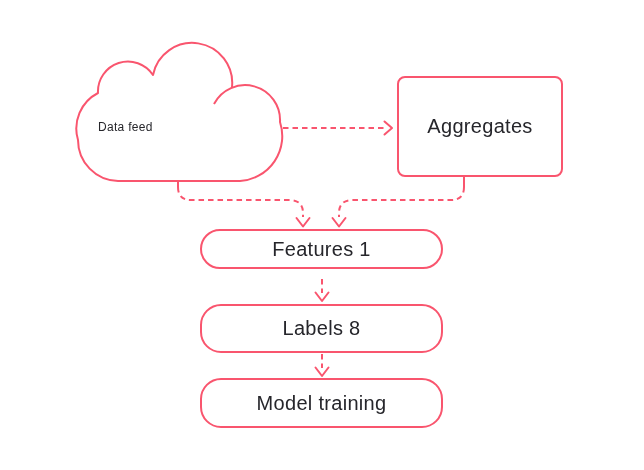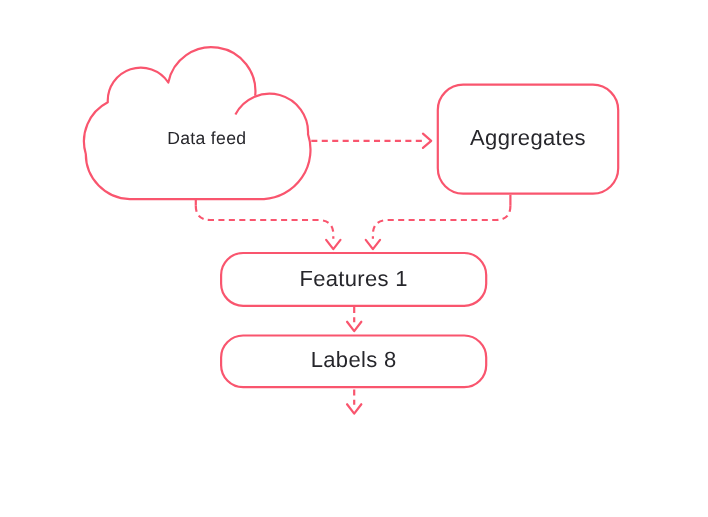--- a/index.html
+++ b/index.html
@@ -46,40 +46,39 @@
     fill: none;
     stroke: var(--accent);
     stroke-width: 2;
     stroke-linecap: round;
     stroke-linejoin: round;
   }
   .node-label {
     position: absolute;
     display: flex;
     align-items: center;
-    justify-content: center;
-    font-size: 16px;
+    font-size: 12px;
     letter-spacing: 0.3px;
     color: var(--text);
     white-space: nowrap;
   }
   .box {
     position: absolute;
     border: 2px solid var(--accent);
     background: var(--bg);
     display: flex;
     align-items: center;
     justify-content: center;
     font-size: 20px;
     letter-spacing: 0.3px;
     color: var(--text);
     white-space: nowrap;
   }
-  .box-aggregates  { left: 397px; top: 76px;  width: 166px; height: 101px; border-radius: 24px; }
-  .box-features    { left: 200px; top: 229px; width: 243px; height: 50px;  border-radius: 21px; }
+  .box-aggregates  { left: 397px; top: 76px;  width: 166px; height: 101px; border-radius: 8px; }
+  .box-features    { left: 200px; top: 229px; width: 243px; height: 40px;  border-radius: 21px; }
   .box-labels      { left: 200px; top: 304px; width: 243px; height: 49px;  border-radius: 21px; }
   .box-model       { left: 200px; top: 378px; width: 243px; height: 50px;  border-radius: 21px; }
   .cloud-label     { left: 98px;  top: 116px; width: 180px; height: 22px; }
 </style>
 </head>
 <body>
 
 <div class="stage">
 
   <svg viewBox="0 0 644 470" aria-hidden="true">
@@ -130,14 +129,17 @@
   </div>
 
   <div class="box box-features">
     <span>Features 1</span>
   </div>
 
   <div class="box box-labels">
     <span>Labels 8</span>
   </div>
 
+  <div class="box box-model">
+    <span>Model training</span>
+  </div>
 
 </div>
 
 </body></html>

